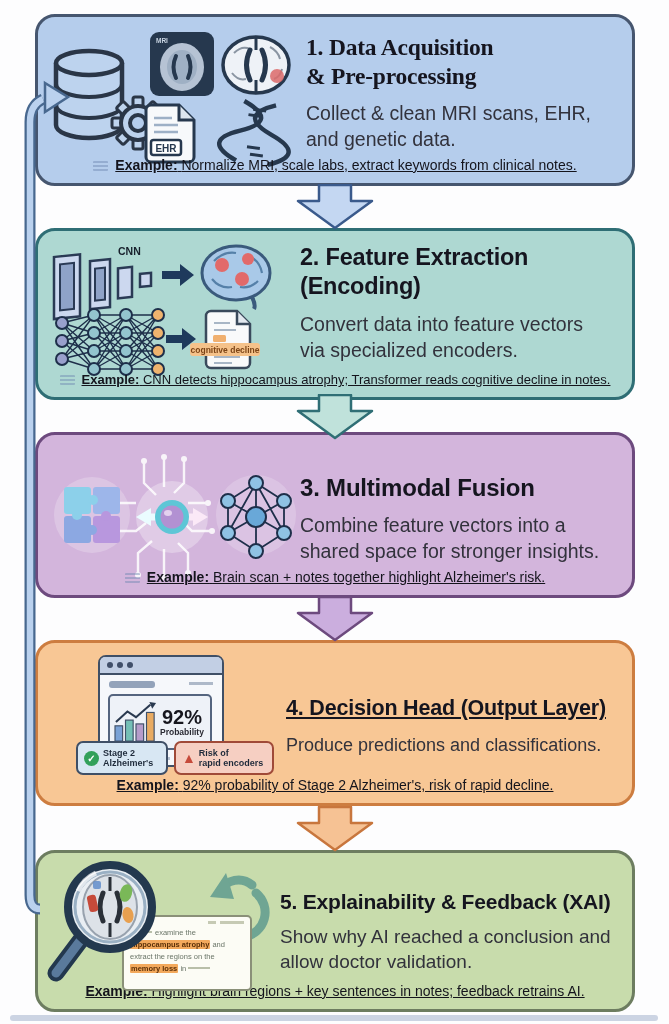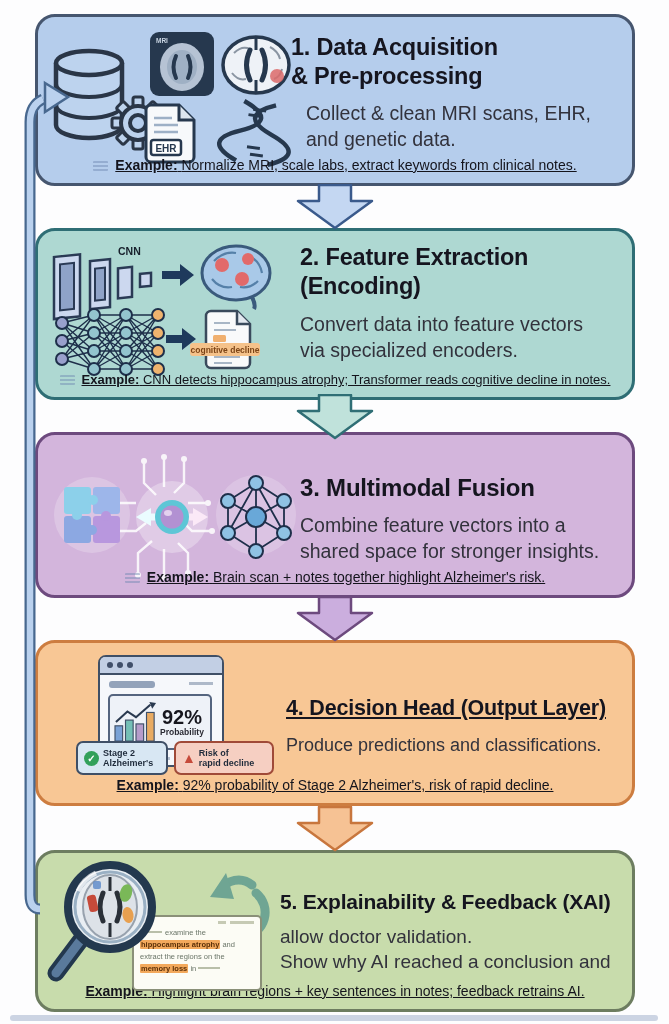--- a/index.html
+++ b/index.html
@@ -6,21 +6,21 @@
   .canvas{position:relative;width:669px;height:1024px;background:#fdfdfe;overflow:hidden;
           font-family:"Liberation Sans",sans-serif;}
   .panel{position:absolute;left:35px;width:600px;border-radius:20px;border:3px solid;box-sizing:border-box;}
   .p1{top:14px;height:172px;background:#b5cdec;border-color:#46566f;}
   .p2{top:228px;height:172px;background:#aed8d2;border-color:#2f6e75;}
   .p3{top:432px;height:166px;background:#d3b5dc;border-color:#6d4a7e;}
   .p4{top:640px;height:166px;background:#f8c795;border-color:#cd7d40;}
   .p5{top:850px;height:162px;background:#c8dcac;border-color:#6d7d60;}
 
   .title{position:absolute;font-weight:bold;color:#15151f;white-space:nowrap;letter-spacing:-.2px;}
-  .t1{left:253px;top:16px;font-size:23.5px;line-height:29px;}
+  .t1{left:268px;top:16px;font-size:23.5px;line-height:29px;font-family:Liberation Serif, serif;}
   .t2{left:262px;top:12px;font-size:23.5px;line-height:29px;}
   .t3{left:262px;top:38px;font-size:24px;line-height:29px;}
   .t4{left:248px;top:52px;font-size:21.5px;line-height:27px;text-decoration:underline;}
   .t5{left:242px;top:36px;font-size:21px;line-height:26px;}
   .desc{position:absolute;color:#32323c;white-space:nowrap;}
   .d1{left:268px;top:83px;font-size:19.5px;line-height:26px;}
   .d2{left:262px;top:80px;font-size:19.5px;line-height:26px;}
   .d3{left:262px;top:77px;font-size:19.5px;line-height:26px;}
   .d4{left:248px;top:90px;font-size:18px;line-height:24px;}
   .d5{left:242px;top:71px;font-size:19px;line-height:25px;}
@@ -59,21 +59,21 @@
   .l1{left:10px;top:100px;width:60px;}.l2{left:10px;top:106px;width:40px;}
   .badge{position:absolute;height:34px;border-radius:7px;display:flex;align-items:center;box-sizing:border-box;z-index:2;}
   .badge-blue{left:38px;top:98px;width:92px;background:#d8e7f3;border:2px solid #3f4f66;}
   .badge-red{left:136px;top:98px;width:100px;background:#f6cfc2;border:2px solid #a04a38;}
   .check-icon{width:15px;height:15px;margin:0 4px 0 6px;border-radius:50%;background:#32a05a;color:#fff;
               font-size:10px;font-weight:bold;display:flex;align-items:center;justify-content:center;flex:0 0 auto;}
   .warn-icon{margin:0 3px 0 6px;color:#c64a3a;font-size:14px;line-height:14px;flex:0 0 auto;}
   .badge-text{font-size:9px;font-weight:bold;color:#1e2a3a;line-height:10.5px;}
 
   
-  .note{position:absolute;left:94px;top:62px;width:130px;height:76px;background:#fcfcf5;
+  .note{position:absolute;left:84px;top:62px;width:130px;height:76px;background:#fcfcf5;
         border:2px solid #8a9078;border-radius:5px;z-index:1;box-sizing:border-box;padding:10px 4px 10px 6px;}
   .note-dash{position:absolute;top:4px;right:6px;width:24px;height:3px;background:#c6cab4;}
   .note-dash2{position:absolute;top:4px;right:34px;width:8px;height:3px;background:#c6cab4;}
   .nline{font-size:7.5px;color:#6a7568;line-height:1.6;white-space:nowrap;}
   .pre-line{display:inline-block;width:22px;height:2px;background:#b9bfa9;vertical-align:2px;margin-right:3px;}
   .hl{background:#f3a95c;color:#5c3008;font-weight:bold;padding:0 1px;border-radius:1px;}
   .mag-svg{position:absolute;left:8px;top:4px;z-index:2;}
   .refresh-svg{position:absolute;left:152px;top:8px;z-index:0;}
 
   .bottom-strip{position:absolute;left:10px;top:1015px;width:648px;height:6px;background:#c3cdde;
@@ -314,21 +314,21 @@
       <span class="check-icon">✓</span>
       <span class="badge-text">
         <div>Stage 2</div>
         <div>Alzheimer's</div>
       </span>
     </div>
     <div class="badge badge-red">
       <span class="warn-icon">▲</span>
       <span class="badge-text">
         <div>Risk of</div>
-        <div>rapid decline</div>
+        <div>rapid encoders</div>
       </span>
     </div>
     <div class="title t4">
       <div>4. Decision Head (Output Layer)</div>
     </div>
     <div class="desc d4">
       <div>Produce predictions and classifications.</div>
     </div>
     <div class="example">
       <b>Example:</b>
@@ -362,22 +362,22 @@
       <rect x="42" y="38" width="9" height="17" rx="3" fill="#c64a3a" transform="rotate(-12 46 46)"></rect>
       <ellipse cx="80" cy="36" rx="6" ry="9" fill="#7ab858" transform="rotate(14 80 36)"></ellipse>
       <ellipse cx="82" cy="58" rx="5.5" ry="8" fill="#e8a050" transform="rotate(-10 82 58)"></ellipse>
       <rect x="47" y="24" width="8" height="8" rx="2" fill="#5a88c8" opacity=".8"></rect>
       <path d="M32 34 a36 36 0 0 1 18 -18" stroke="#ffffff" stroke-width="5" opacity=".7" fill="none"></path>
     </svg>
     <div class="title t5">
       <div>5. Explainability &amp; Feedback (XAI)</div>
     </div>
     <div class="desc d5">
+      <div>Show why AI reached a conclusion and</div>
       <div>allow doctor validation.</div>
-      <div>Show why AI reached a conclusion and</div>
     </div>
     <div class="example">
       <b>Example:</b>
       <span>Highlight brain regions + key sentences in notes; feedback retrains AI.</span>
     </div>
   </div>
 
   <svg class="conn c1" style="top:184px;" viewBox="0 0 120 46">
     <polygon points="44,1 76,1 76,17 97,17 60,44 23,17 44,17"></polygon>
   </svg>

